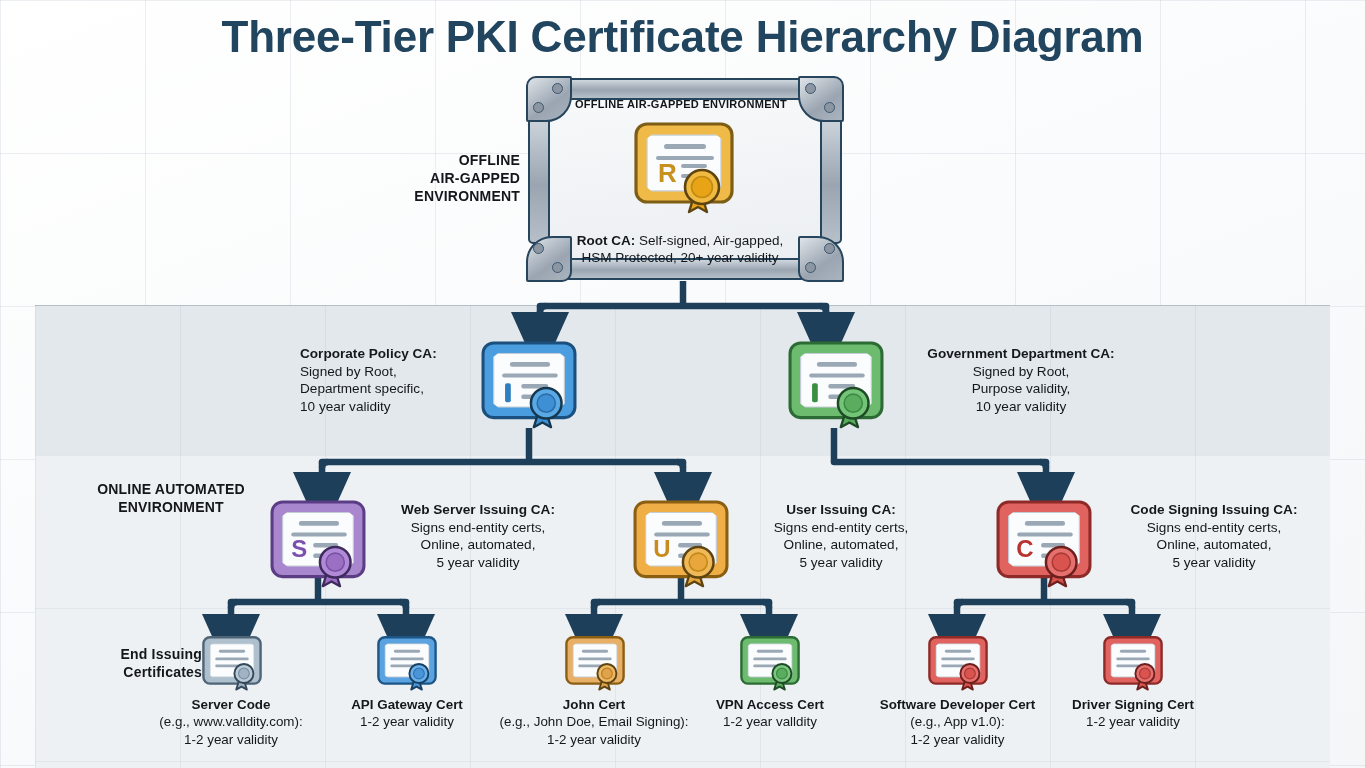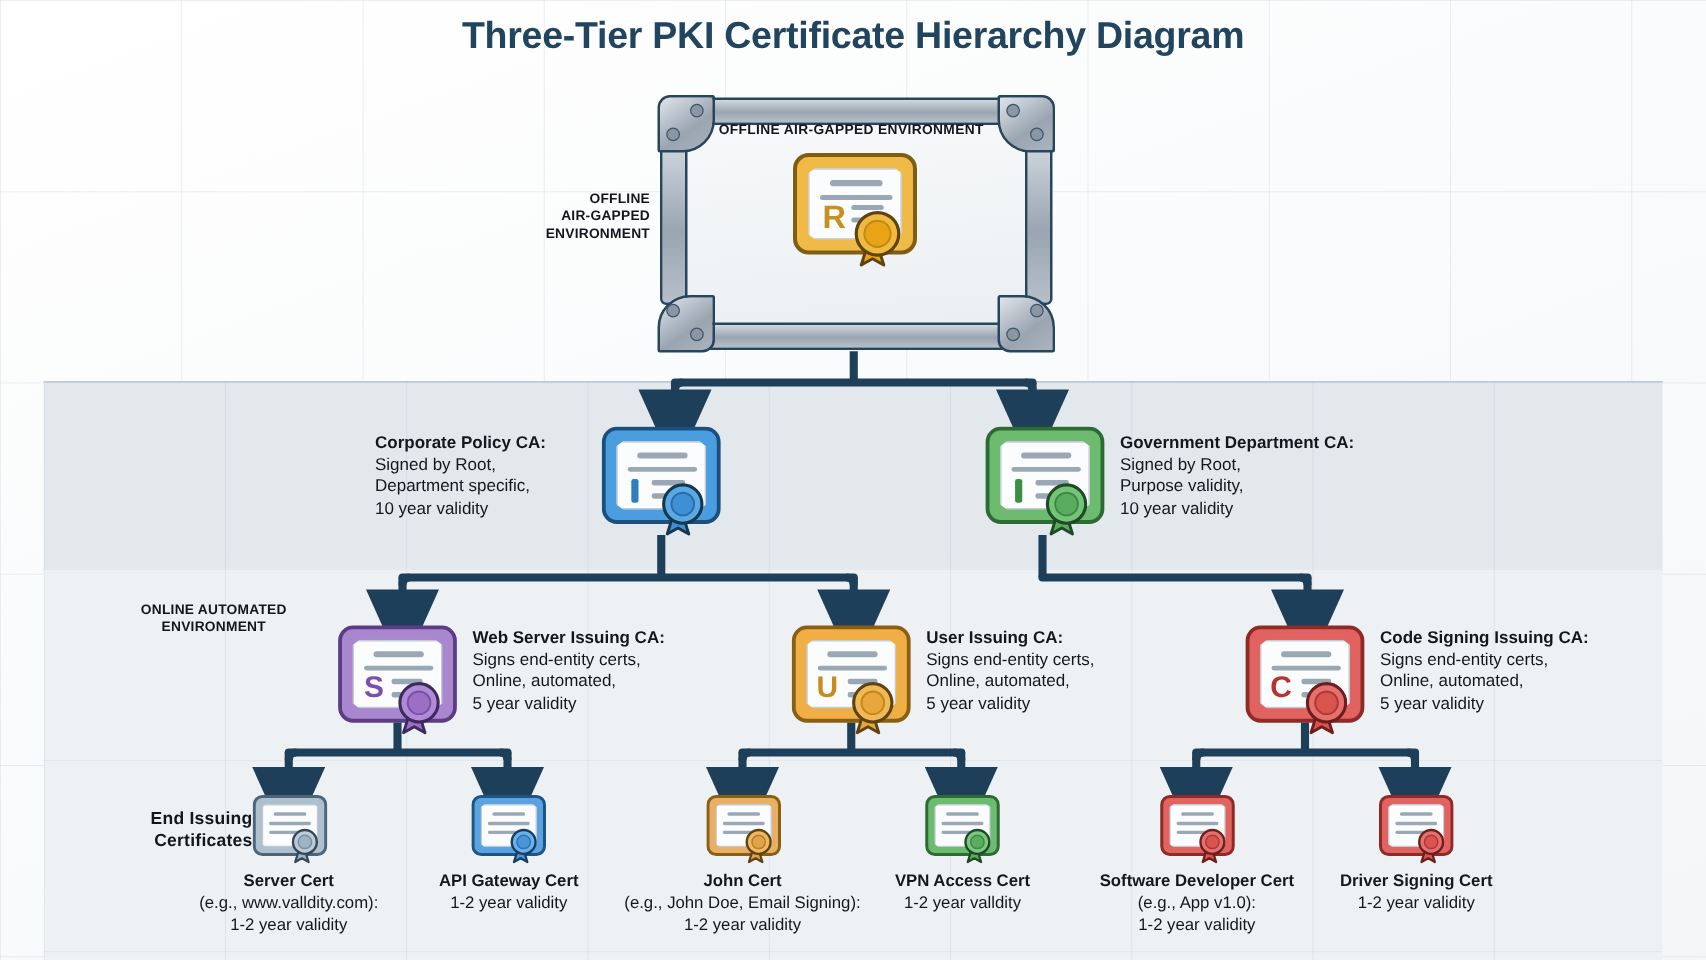--- a/index.html
+++ b/index.html
@@ -31,28 +31,28 @@
       linear-gradient(to right, rgba(150,165,185,.16) 1px, transparent 1px),
       linear-gradient(to bottom, rgba(150,165,185,.14) 1px, transparent 1px);
     background-size:145px 100%,100% 153px;
     background-position:0 0;
   }
   #band-mid-grid{left:35px;top:305px;width:1295px;height:150px;}
   #band-low-grid{left:35px;top:455px;width:1295px;height:313px;}
 
   #title{
     position:absolute;left:0;top:12px;width:1365px;text-align:center;
-    font-size:30px;font-weight:bold;color:#21455f;letter-spacing:-.2px;
+    font-size:44px;font-weight:bold;color:#21455f;letter-spacing:-.2px;
   }
 
   svg#wires{position:absolute;left:0;top:0;width:1365px;height:768px;overflow:visible;}
 
   
   .zone-label{
-    position:absolute;font-size:11px;font-weight:bold;color:#13161a;
+    position:absolute;font-size:14px;font-weight:bold;color:#13161a;
     line-height:1.28;letter-spacing:.2px;
   }
   #zone-offline{left:380px;top:152px;width:140px;text-align:right;}
   #zone-online{left:46px;top:481px;width:250px;text-align:center;}
   #zone-endentity{left:72px;top:646px;width:130px;text-align:right;font-size:14px;}
 
   
   #root-frame{
     position:absolute;left:524px;top:74px;width:318px;height:206px;
   }
@@ -78,21 +78,21 @@
   }
   #rf-desc b{font-weight:bold;}
 
   
   .cert{position:absolute;}
   .cert svg{display:block;}
 
   
   .node-text{position:absolute;font-size:13.6px;color:#14181d;line-height:1.30;}
   .node-text .t{font-weight:bold;display:block;}
-  .node-text.right{text-align:left;}
+  .node-text.right{text-align:center;}
   .node-text.left{text-align:left;}
 
   
   .leaf-cap{position:absolute;text-align:center;font-size:13.4px;color:#14181d;line-height:1.30;}
   .leaf-cap .t{font-weight:bold;display:block;}
 </style>
 </head>
 <body>
 
 <div id="canvas"></div>
@@ -203,20 +203,24 @@
       <rect x="22" y="34" width="58" height="4" rx="2" fill="#9aa8b5"></rect>
       <text x="24" y="60" font-family="Liberation Sans, sans-serif" font-size="26" font-weight="bold" fill="#c8911f">R</text>
       <rect x="47" y="42" width="26" height="4" rx="2" fill="#9aa8b5"></rect>
       <rect x="47" y="52" width="26" height="4" rx="2" fill="#9aa8b5"></rect>
       <path d="M60 74 l-5 16 9-5 9 5 -5-16z" fill="#e8a317" stroke="#5d4410" stroke-width="2.4" stroke-linejoin="round"></path>
       <circle cx="68" cy="65" r="17" fill="#f0b93f" stroke="#5d4410" stroke-width="2.6"></circle>
       <circle cx="68" cy="65" r="10.5" fill="#e8a317" stroke="#c08a14" stroke-width="1.6"></circle>
     </svg>
   </div>
 
+  <div id="rf-desc">
+    <b>Root CA:</b><span> Self-signed, Air-gapped,</span><br>
+    <span>HSM Protected, 20+ year validity</span>
+  </div>
 </div>
 
 <div class="node-text left" style="left:300px;top:345px;width:170px;">
   <span class="t">Corporate Policy CA:</span>
   <span>Signed by Root,</span><br>
   <span>Department specific,</span><br>
   <span>10 year validity</span>
 </div>
 <div class="cert" style="left:481px;top:341px;">
   <svg width="96" height="90" viewBox="0 0 100 94">
@@ -323,21 +327,21 @@
     <path d="M13 13 h74 v56 h-74 z" fill="#fbfcfd" stroke="#c3ccd6" stroke-width="2" style="clip-path:polygon(0 8%,8% 0,92% 0,100% 8%,100% 92%,92% 100%,8% 100%,0 92%)"></path>
     <rect x="28" y="23" width="44" height="5" rx="2.5" fill="#9aa8b5"></rect>
     <rect x="22" y="36" width="56" height="4.5" rx="2" fill="#9aa8b5"></rect>
     <rect x="22" y="48" width="40" height="4.5" rx="2" fill="#9aa8b5"></rect>
     <path d="M62 74 l-5 16 9-5 9 5 -5-16z" fill="#9fb3c4" stroke="#34485a" stroke-width="3" stroke-linejoin="round"></path>
     <circle cx="70" cy="63" r="16" fill="#bccbd8" stroke="#34485a" stroke-width="3.2"></circle>
     <circle cx="70" cy="63" r="9" fill="#9fb3c4" stroke="#7b90a3" stroke-width="2"></circle>
   </svg>
 </div>
 <div class="leaf-cap" style="left:131px;top:696px;width:200px;">
-  <span class="t">Server Cert</span>
+  <span class="t">Server Code</span>
   <span>(e.g., www.valldity.com):</span><br>
   <span>1-2 year validity</span>
 </div>
 
 <div class="cert" style="left:377px;top:636px;">
   <svg width="60" height="56" viewBox="0 0 100 94">
     <rect x="2" y="2" width="96" height="78" rx="11" fill="#5aa3e0" stroke="#1d5585" stroke-width="4"></rect>
     <path d="M13 13 h74 v56 h-74 z" fill="#fbfcfd" stroke="#c3ccd6" stroke-width="2" style="clip-path:polygon(0 8%,8% 0,92% 0,100% 8%,100% 92%,92% 100%,8% 100%,0 92%)"></path>
     <rect x="28" y="23" width="44" height="5" rx="2.5" fill="#9aa8b5"></rect>
     <rect x="22" y="36" width="56" height="4.5" rx="2" fill="#9aa8b5"></rect>

